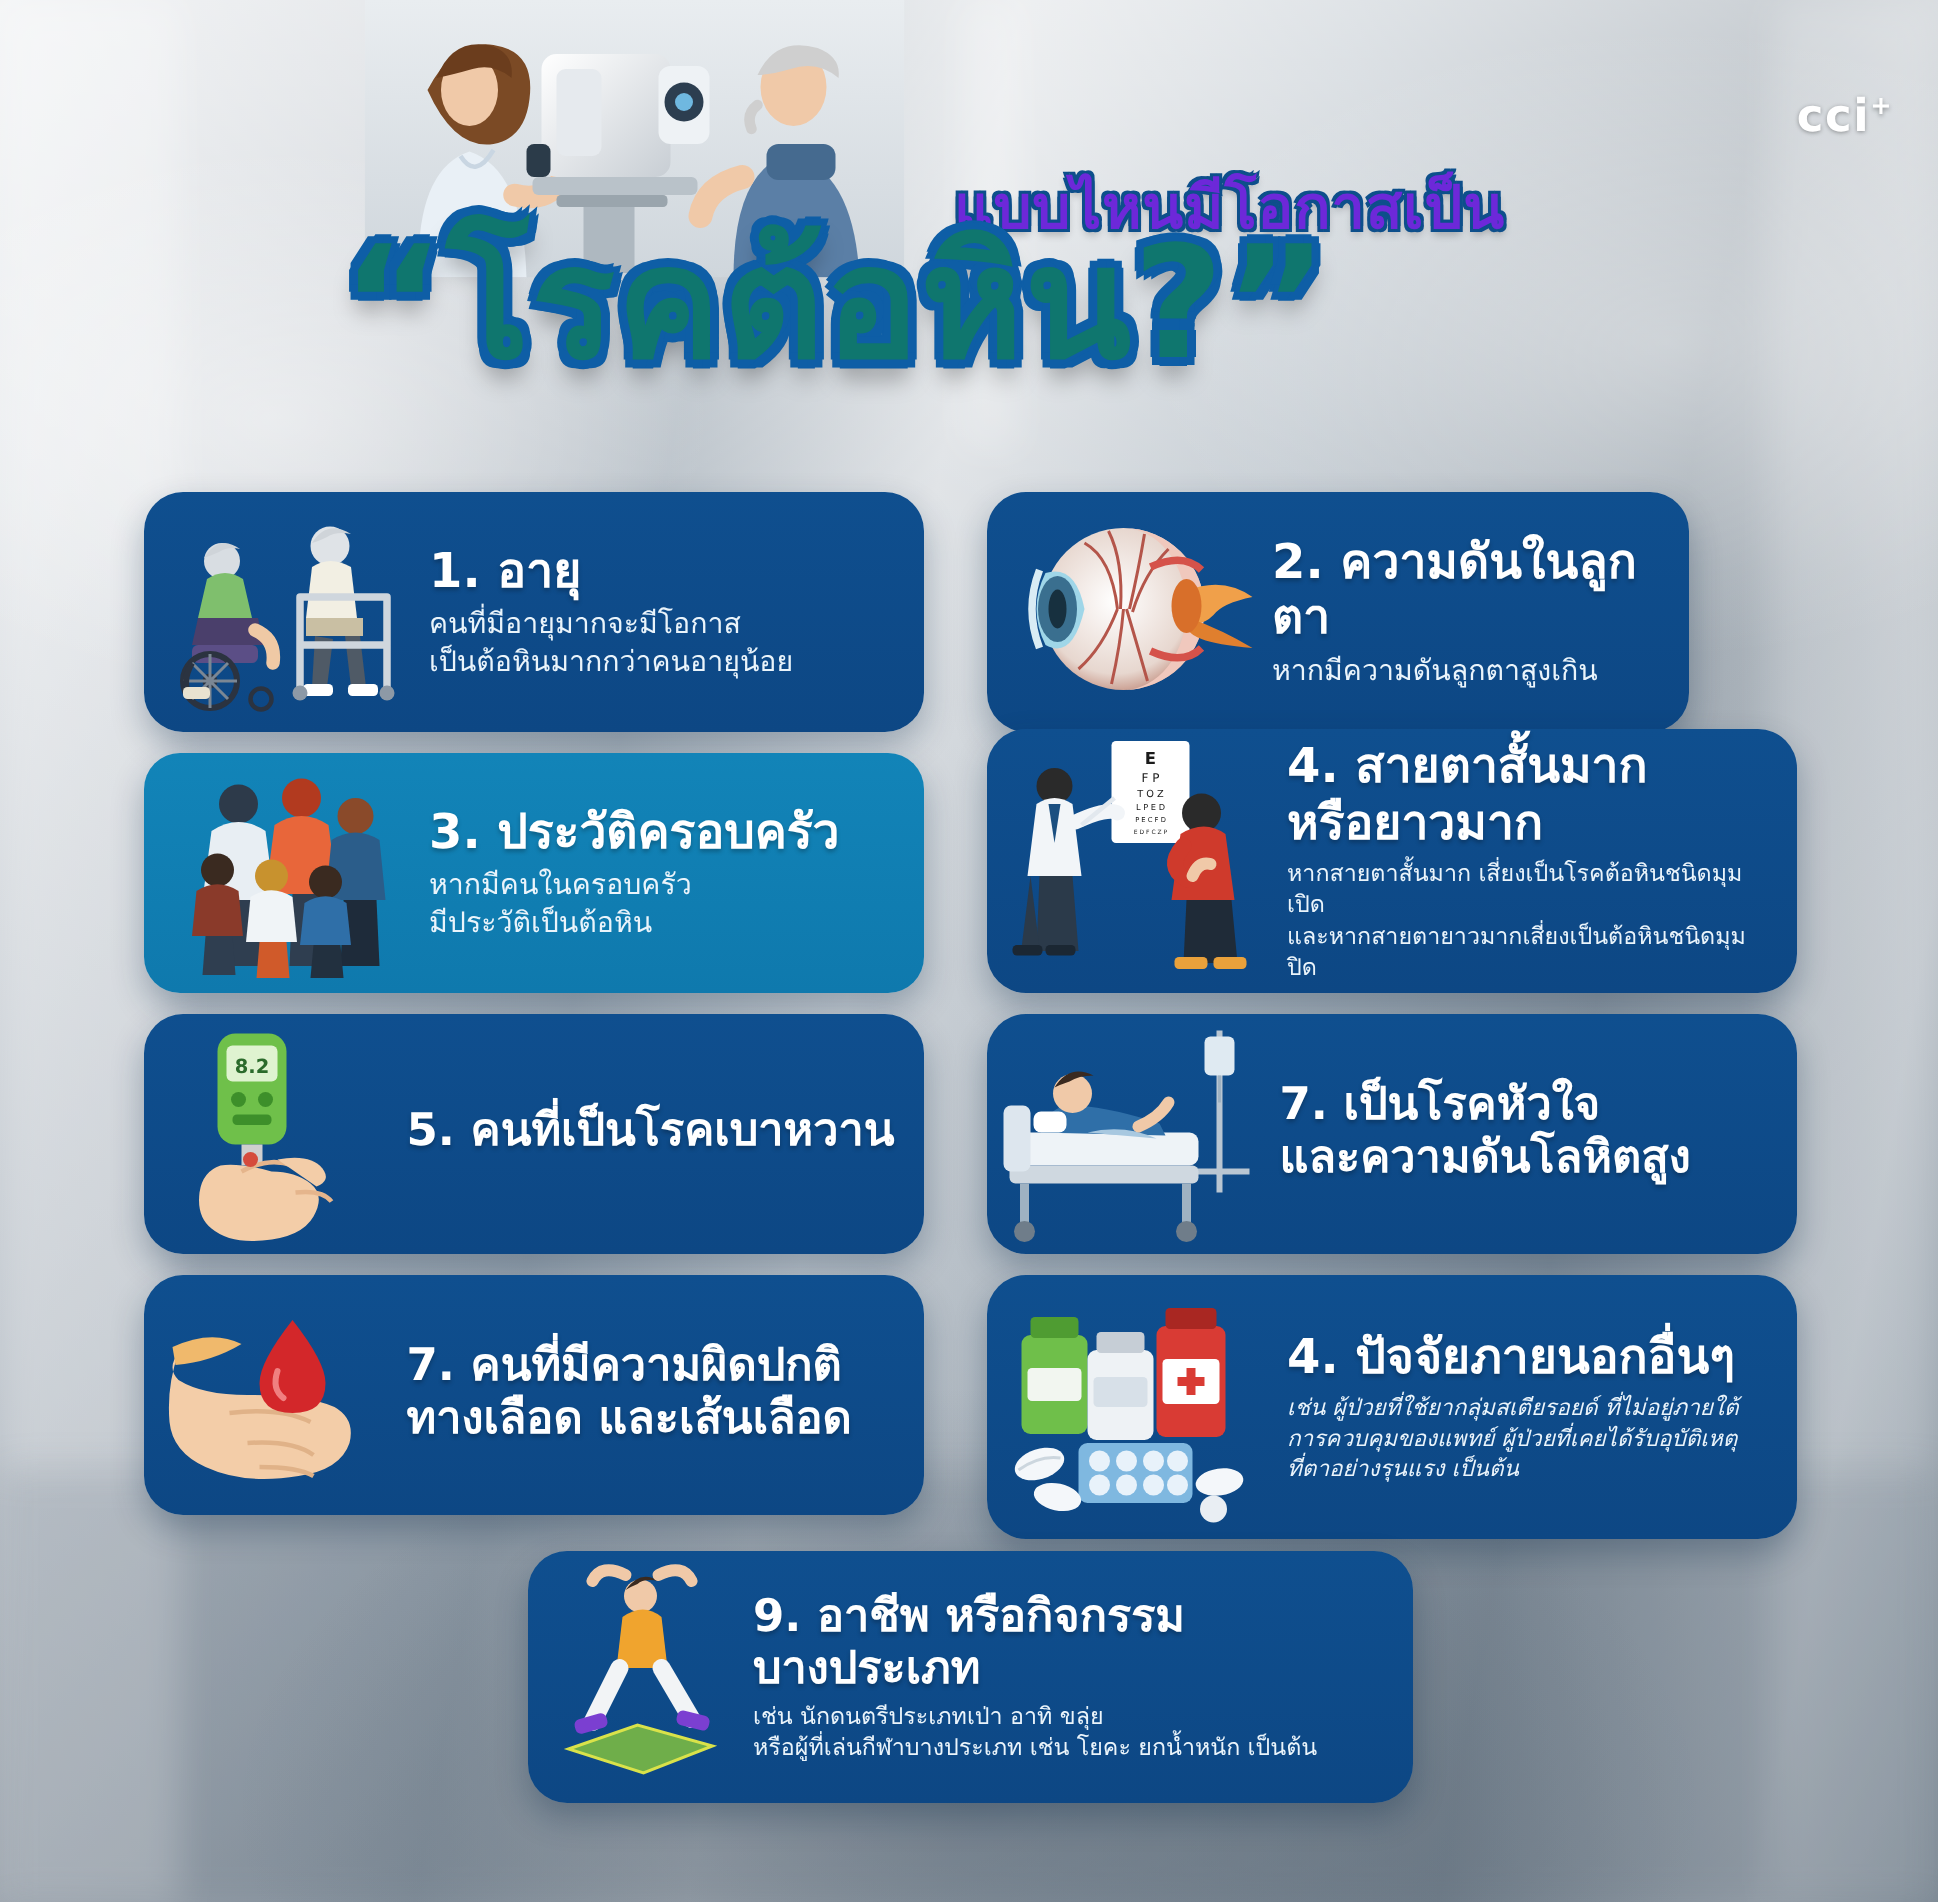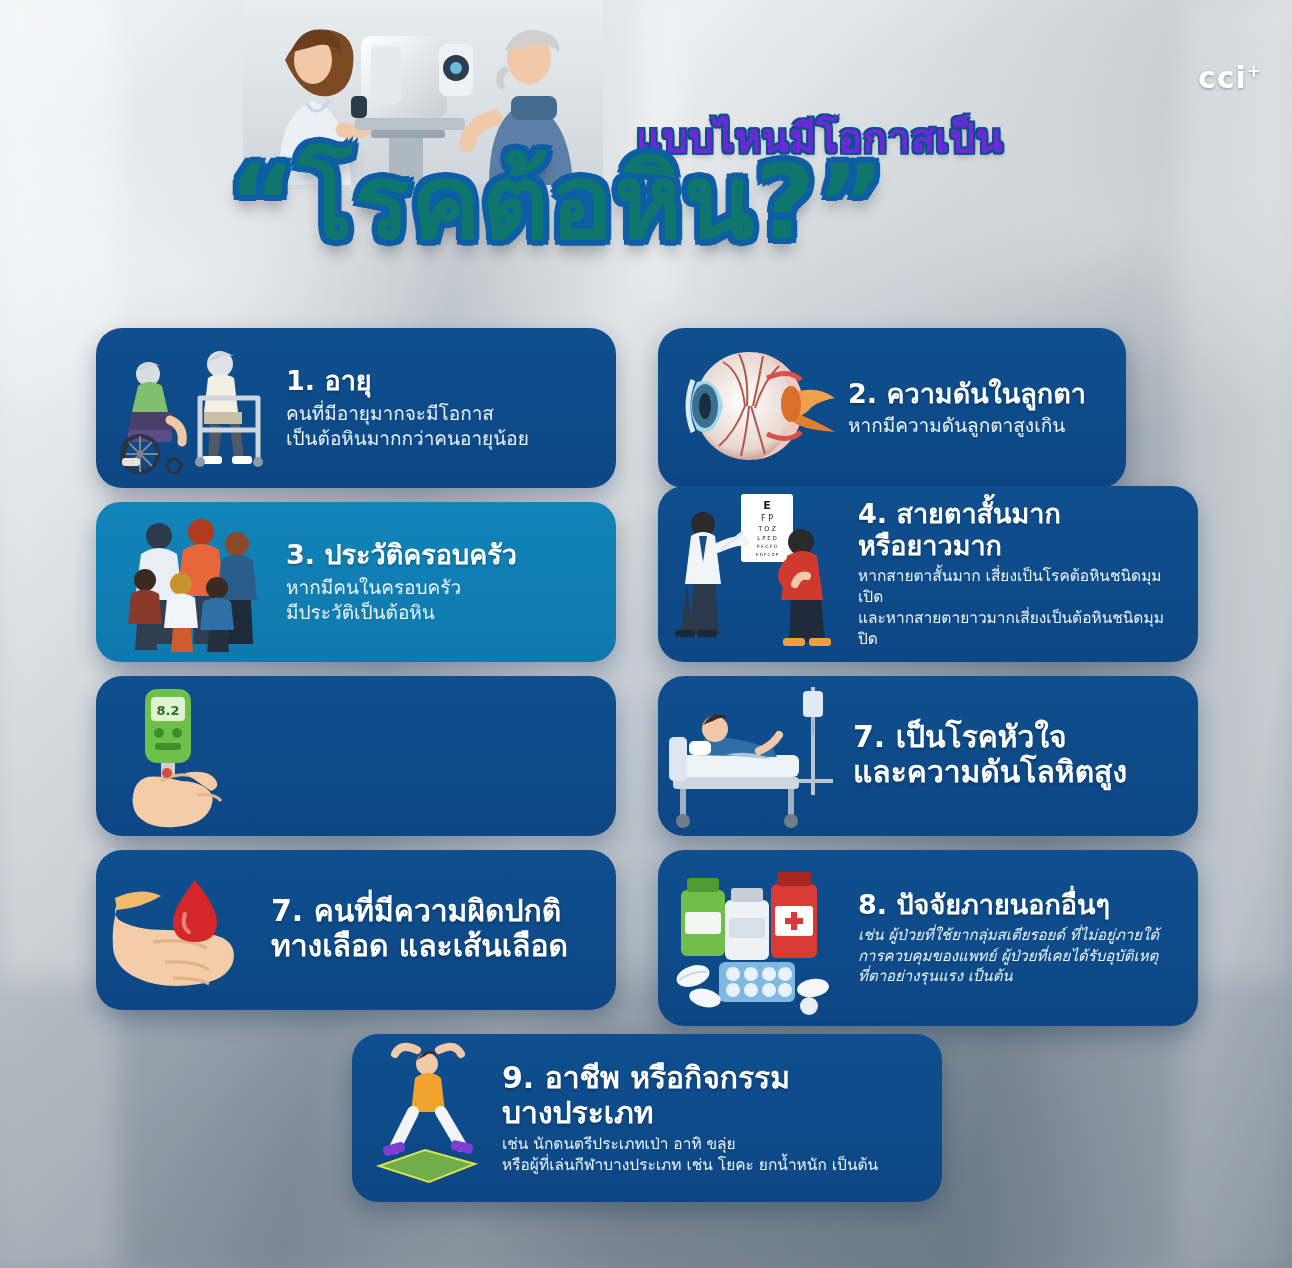--- a/index.html
+++ b/index.html
@@ -108,21 +108,21 @@
     display: flex;
     align-items: center;
     justify-content: center;
   }
   .card-text {
     flex: 1 1 auto;
     padding-right: 18px;
     color: #ffffff;
   }
   .card-title {
-    font-size: 27px;
+    font-size: 32px;
     font-weight: 700;
     line-height: 1.18;
     margin-bottom: 4px;
     text-shadow: 0 2px 3px rgba(0,0,0,.25);
   }
   .card-title.big { font-size: 30px; }
   .card-desc {
     font-size: 19px;
     line-height: 1.32;
     color: #eaf4fb;
@@ -368,20 +368,23 @@
       <rect x="54" y="62" width="26" height="7" rx="3" fill="#3d8f2a"></rect>
       <rect x="60" y="82" width="14" height="14" fill="#cfcfcf"></rect>
 
       <path d="M46 96 q-12 4 -14 18 q-2 16 8 24 q12 10 34 8 q26 -2 34 -16 q8 -14 -2 -22 q-10 -8 -26 -8 q-22 -6 -34 -4z" fill="#f3cda8"></path>
       <path d="M60 100 q18 -10 34 -4" stroke="#e5b58c" stroke-width="3" fill="none"></path>
       <path d="M84 92 q22 -4 30 6 q6 8 -4 12" fill="#f3cda8"></path>
       <path d="M96 114 q18 -2 24 6" stroke="#e5b58c" stroke-width="3" fill="none"></path>
       <circle cx="66" cy="92" r="5" fill="#d54b3c"></circle>
     </svg>
   </div>
+  <div class="card-text center-title">
+    <div class="card-title big">5. คนที่เป็นโรคเบาหวาน</div>
+  </div>
 </div>
 
 <div class="card dark" id="card6">
   <div class="card-art" style="width:195px">
     <svg width="185" height="150" viewBox="0 0 185 150">
 
       <path d="M150 6 v96" stroke="#b9c6d2" stroke-width="4"></path>
       <rect x="140" y="10" width="20" height="26" rx="4" fill="#dfeaf2"></rect>
       <path d="M150 36 v18" stroke="#9fb2c2" stroke-width="2"></path>
       <path d="M130 100 h40 M150 100 v14" stroke="#b9c6d2" stroke-width="4"></path>
@@ -457,21 +460,21 @@
       </g>
 
       <ellipse cx="30" cy="120" rx="17" ry="10" fill="#f4f7fa" transform="rotate(-18 30 120)"></ellipse>
       <path d="M16 124 q14 -10 28 -8" stroke="#ccd6de" stroke-width="2" fill="none"></path>
       <ellipse cx="42" cy="142" rx="16" ry="9" fill="#f4f7fa" transform="rotate(12 42 142)"></ellipse>
       <ellipse cx="150" cy="132" rx="16" ry="9" fill="#f4f7fa" transform="rotate(-8 150 132)"></ellipse>
       <circle cx="146" cy="150" r="9" fill="#e9eef3"></circle>
     </svg>
   </div>
   <div class="card-text">
-    <div class="card-title">8. ปัจจัยภายนอกอื่นๆ</div>
+    <div class="card-title">4. ปัจจัยภายนอกอื่นๆ</div>
     <div class="card-desc xsmall">เช่น ผู้ป่วยที่ใช้ยากลุ่มสเตียรอยด์ ที่ไม่อยู่ภายใต้</div>
     <div class="card-desc xsmall">การควบคุมของแพทย์ ผู้ป่วยที่เคยได้รับอุบัติเหตุ</div>
     <div class="card-desc xsmall">ที่ตาอย่างรุนแรง เป็นต้น</div>
   </div>
 </div>
 
 <div class="card dark" id="card9">
   <div class="card-art" style="width:150px">
     <svg width="145" height="160" viewBox="0 0 145 160">
 

